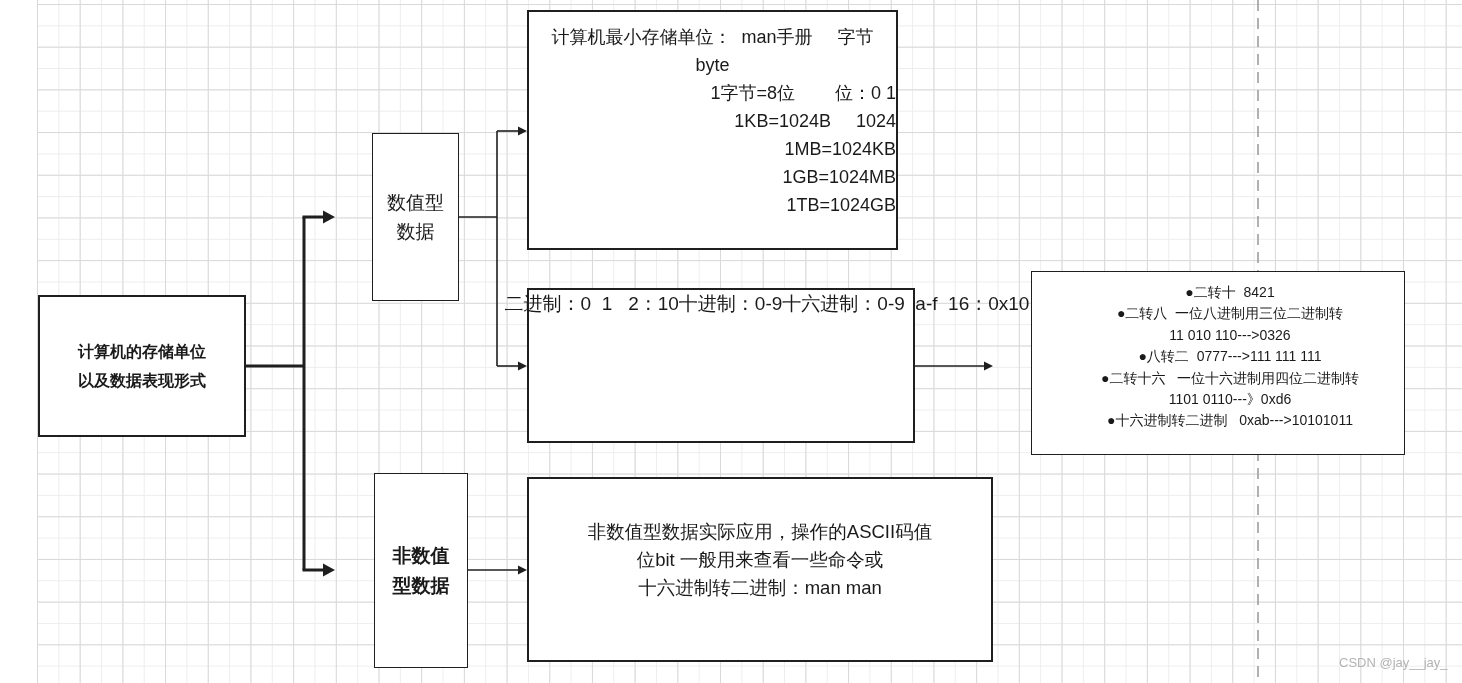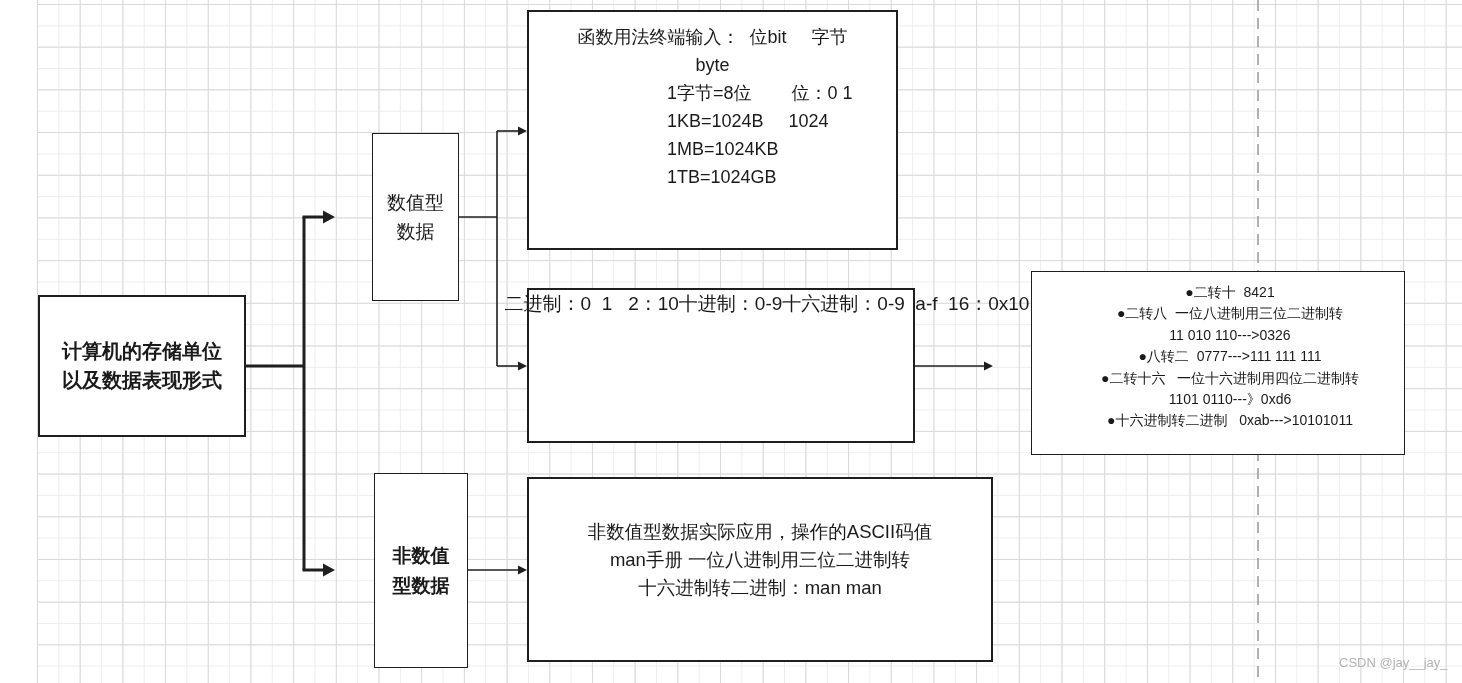--- a/index.html
+++ b/index.html
@@ -49,34 +49,34 @@
     align-items: center;
     justify-content: center;
     text-align: center;
   }
 
   .line { white-space: pre; }
 
   
   .root-box {
     left: 38px; top: 295px; width: 208px; height: 142px;
-    font-size: 20px; line-height: 29.5px; font-weight: bold;
+    font-size: 16px; line-height: 29.5px; font-weight: bold;
   }
 
   
   .numeric-box    { left: 334px; top: 133px; width: 87px;  height: 168px; font-size: 19px; line-height: 29.5px; }
   .nonnumeric-box { left: 336px; top: 473px; width: 94px;  height: 195px; font-size: 19px; line-height: 29.5px; font-weight: bold; }
 
   
   .storage-box {
     left: 527px; top: 10px; width: 371px; height: 240px;
     font-size: 18px; line-height: 28px;
     padding-top: 11px; text-align: center;
   }
-  .storage-box .indent-left { text-align: left; padding-left: 138px; }
+  .storage-box .indent-left { text-align: right; padding-left: 138px; }
 
   
   .base-box {
     left: 527px; top: 288px; width: 388px; height: 155px;
     font-size: 19px; line-height: 28.5px;
     display: flex; justify-content: center;
     padding-left: 92px; text-align: left;
   }
 
   
@@ -154,25 +154,26 @@
     <div class="line">数值型</div>
     <div class="line">数据</div>
   </div>
 
   <div class="node nonnumeric-box center-flex thin-border">
     <div class="line">非数值</div>
     <div class="line">型数据</div>
   </div>
 
   <div class="node storage-box">
-    <div class="line">函数用法终端输入：  位bit     字节</div>
+    <div class="line">计算机最小存储单位：  man手册     字节</div>
     <div class="line">byte</div>
     <div class="line indent-left">1字节=8位        位：0 1</div>
     <div class="line indent-left">1KB=1024B     1024</div>
     <div class="line indent-left">1MB=1024KB</div>
+    <div class="line indent-left">1GB=1024MB</div>
     <div class="line indent-left">1TB=1024GB</div>
   </div>
 
   <div class="node base-box">
     <div class="line">二进制：0  1   2：10</div>
     <div class="line">十进制：0-9</div>
     <div class="line">十六进制：0-9  a-f  16：0x10</div>
   </div>
 
   <div class="node conversion-box thin-border">
@@ -180,19 +181,19 @@
     <div class="line">●二转八  一位八进制用三位二进制转</div>
     <div class="line">11 010 110---&gt;0326</div>
     <div class="line">●八转二  0777---&gt;111 111 111</div>
     <div class="line">●二转十六   一位十六进制用四位二进制转</div>
     <div class="line">1101 0110---》0xd6</div>
     <div class="line">●十六进制转二进制   0xab---&gt;10101011</div>
   </div>
 
   <div class="node ascii-box">
     <div class="line">非数值型数据实际应用，操作的ASCII码值</div>
-    <div class="line">man手册 一位八进制用三位二进制转</div>
+    <div class="line">位bit 一般用来查看一些命令或</div>
     <div class="line">十六进制转二进制：man man</div>
   </div>
 
   <div class="watermark">CSDN @jay__jay_</div>
 
 </div>
 
 </body></html>

